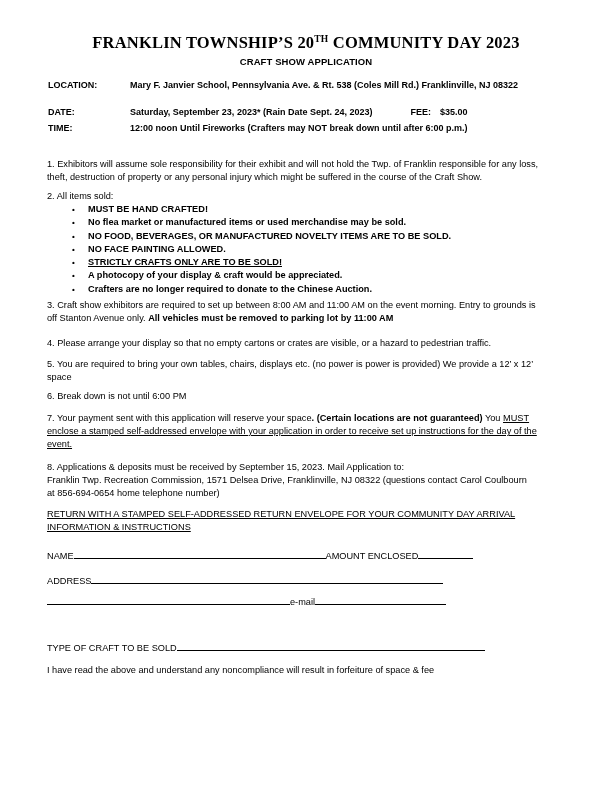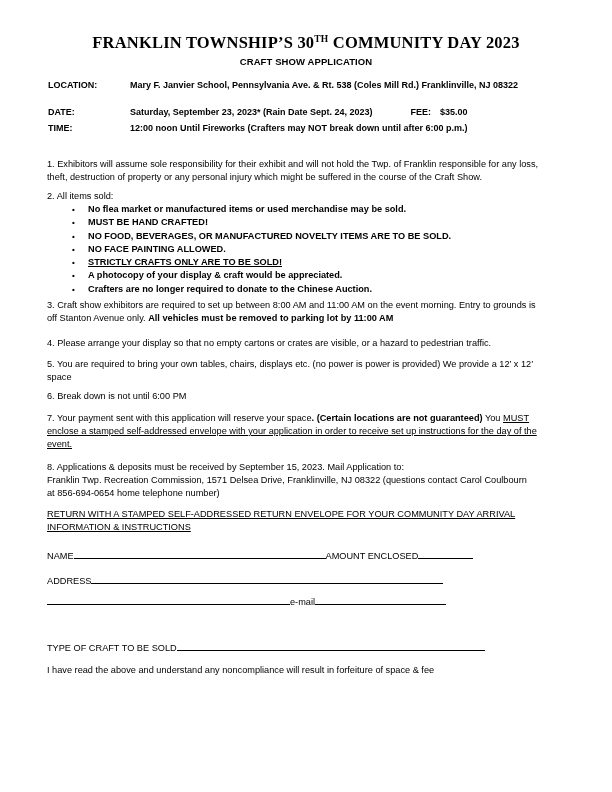--- a/index.html
+++ b/index.html
@@ -167,38 +167,38 @@
   #f-phone   { top: 619px; }
   #f-craft   { top: 641px; }
 
   .gap-evening { display: inline-block; width: 86px; }
 </style>
 </head>
 <body>
 
 <div class="page">
 
-  <div class="doc-title"><span>FRANKLIN TOWNSHIP’S 30</span><sup>TH</sup><span>  COMMUNITY DAY 2023</span></div>
+  <div class="doc-title"><span>FRANKLIN TOWNSHIP’S 20</span><sup>TH</sup><span>  COMMUNITY DAY 2023</span></div>
 
   <div class="doc-subtitle">CRAFT SHOW APPLICATION</div>
 
   <div class="info-row" id="row-location"><span class="lbl">LOCATION:</span><span class="val">Mary F. Janvier School, Pennsylvania Ave. &amp; Rt. 538 (Coles Mill Rd.)   Franklinville, NJ 08322</span></div>
 
   <div class="info-row" id="row-date"><span class="lbl">DATE:</span><span class="val">Saturday, September 23, 2023*  (Rain Date Sept. 24, 2023)</span><span class="fee-lbl">FEE:</span><span class="fee-val">$35.00</span></div>
 
   <div class="info-row" id="row-time"><span class="lbl">TIME:</span><span class="val">12:00 noon  Until Fireworks (Crafters may NOT break down until after 6:00 p.m.)</span></div>
 
 
   <div class="para" id="p1">1.  Exhibitors will assume sole responsibility for their exhibit and will not hold the Twp. of Franklin responsible for any loss, theft, destruction of property or any personal injury which might be suffered in the course of the Craft Show.</div>
 
   <div class="para" id="p2">2.  All items sold:</div>
 
   <ul class="bullets">
+    <li><span>MUST BE HAND CRAFTED!</span></li>
     <li><span>No flea market or manufactured items or used merchandise may be sold.</span></li>
-    <li><span>MUST BE HAND CRAFTED!</span></li>
     <li><span>NO FOOD, BEVERAGES, OR MANUFACTURED NOVELTY ITEMS ARE TO BE SOLD.</span></li>
     <li><span>NO FACE PAINTING ALLOWED.</span></li>
     <li><span class="u">STRICTLY CRAFTS ONLY ARE TO BE SOLD!</span></li>
     <li><span>A photocopy of your display &amp; craft would be appreciated.</span></li>
     <li><span>Crafters are no longer required to donate to the Chinese Auction.</span></li>
   </ul>
 
   <div class="para" id="p3"><span>3.  Craft show exhibitors are required to set up between 8:00 AM and 11:00 AM on the event morning.  Entry to grounds is off Stanton Avenue only.  </span><b>All vehicles must be removed to parking lot by 11:00 AM</b></div>
 
   <div class="para" id="p4">4.  Please arrange your display so that no empty cartons or crates are visible, or a hazard to pedestrian traffic.</div>

